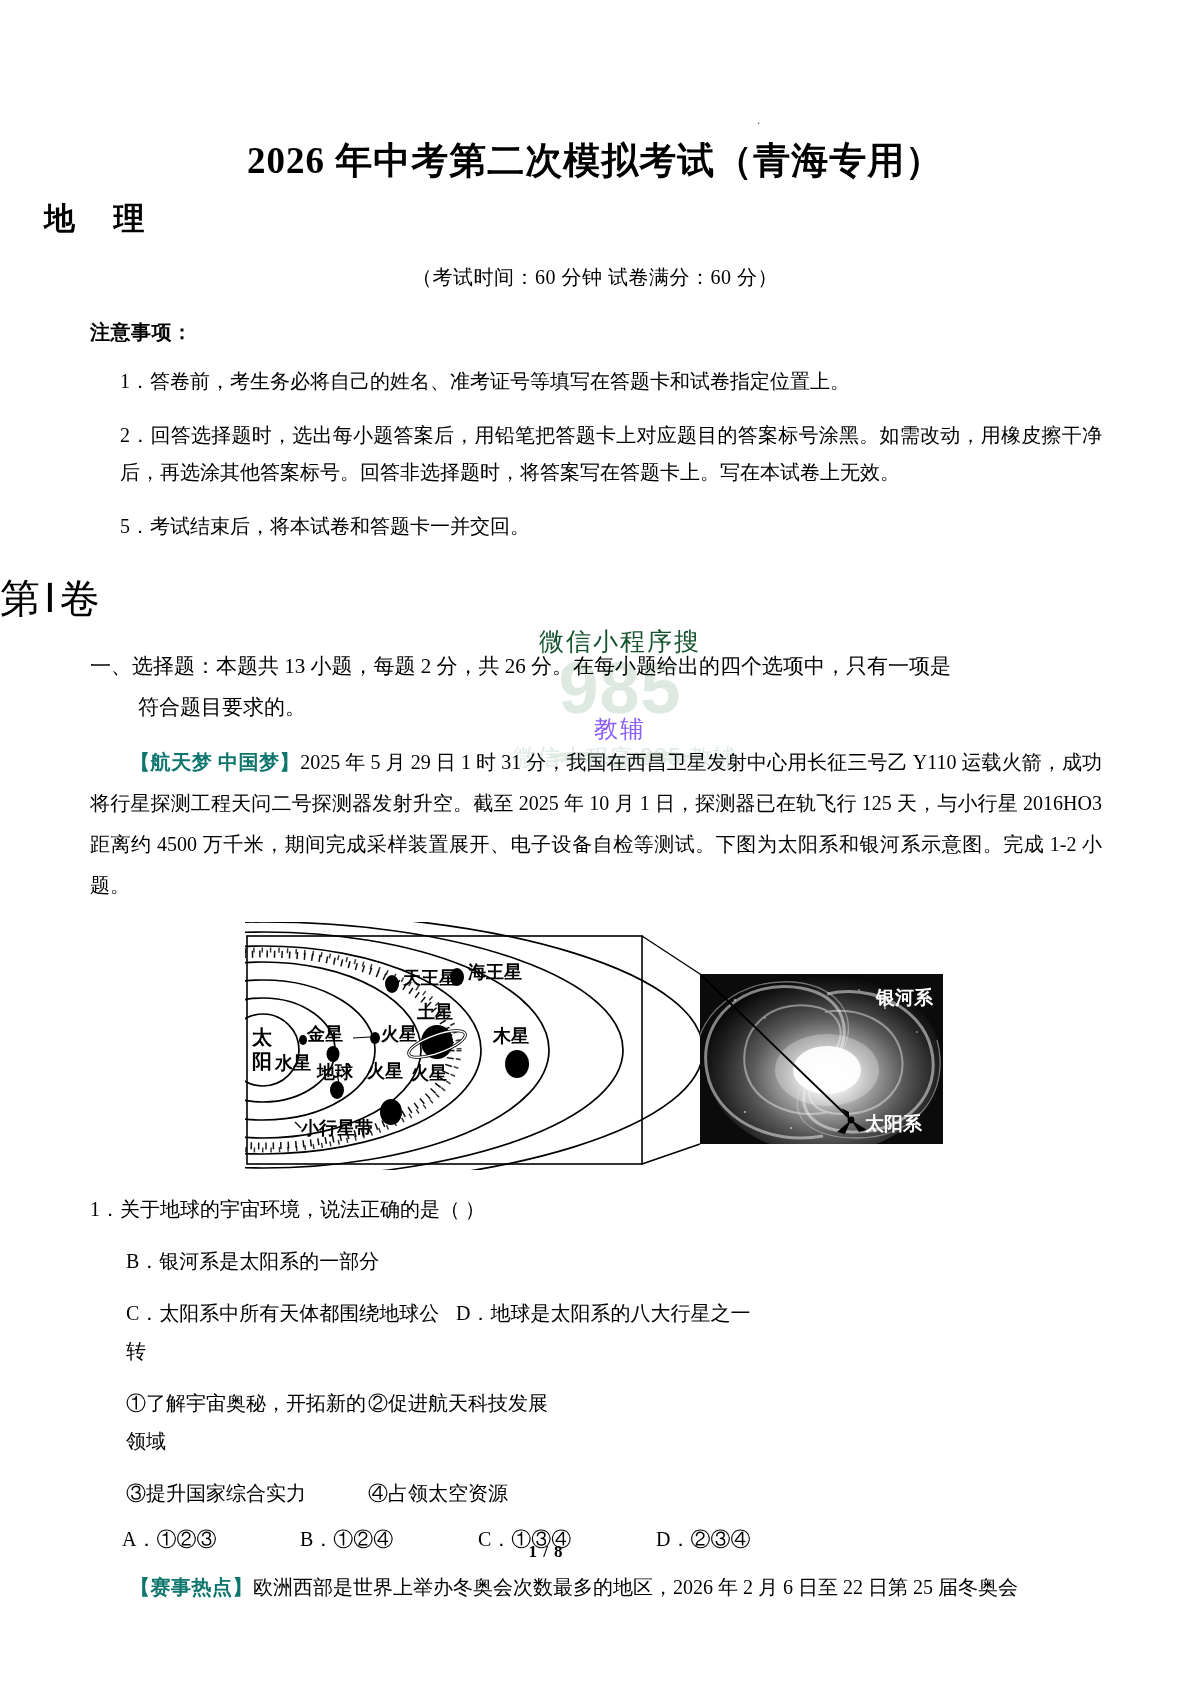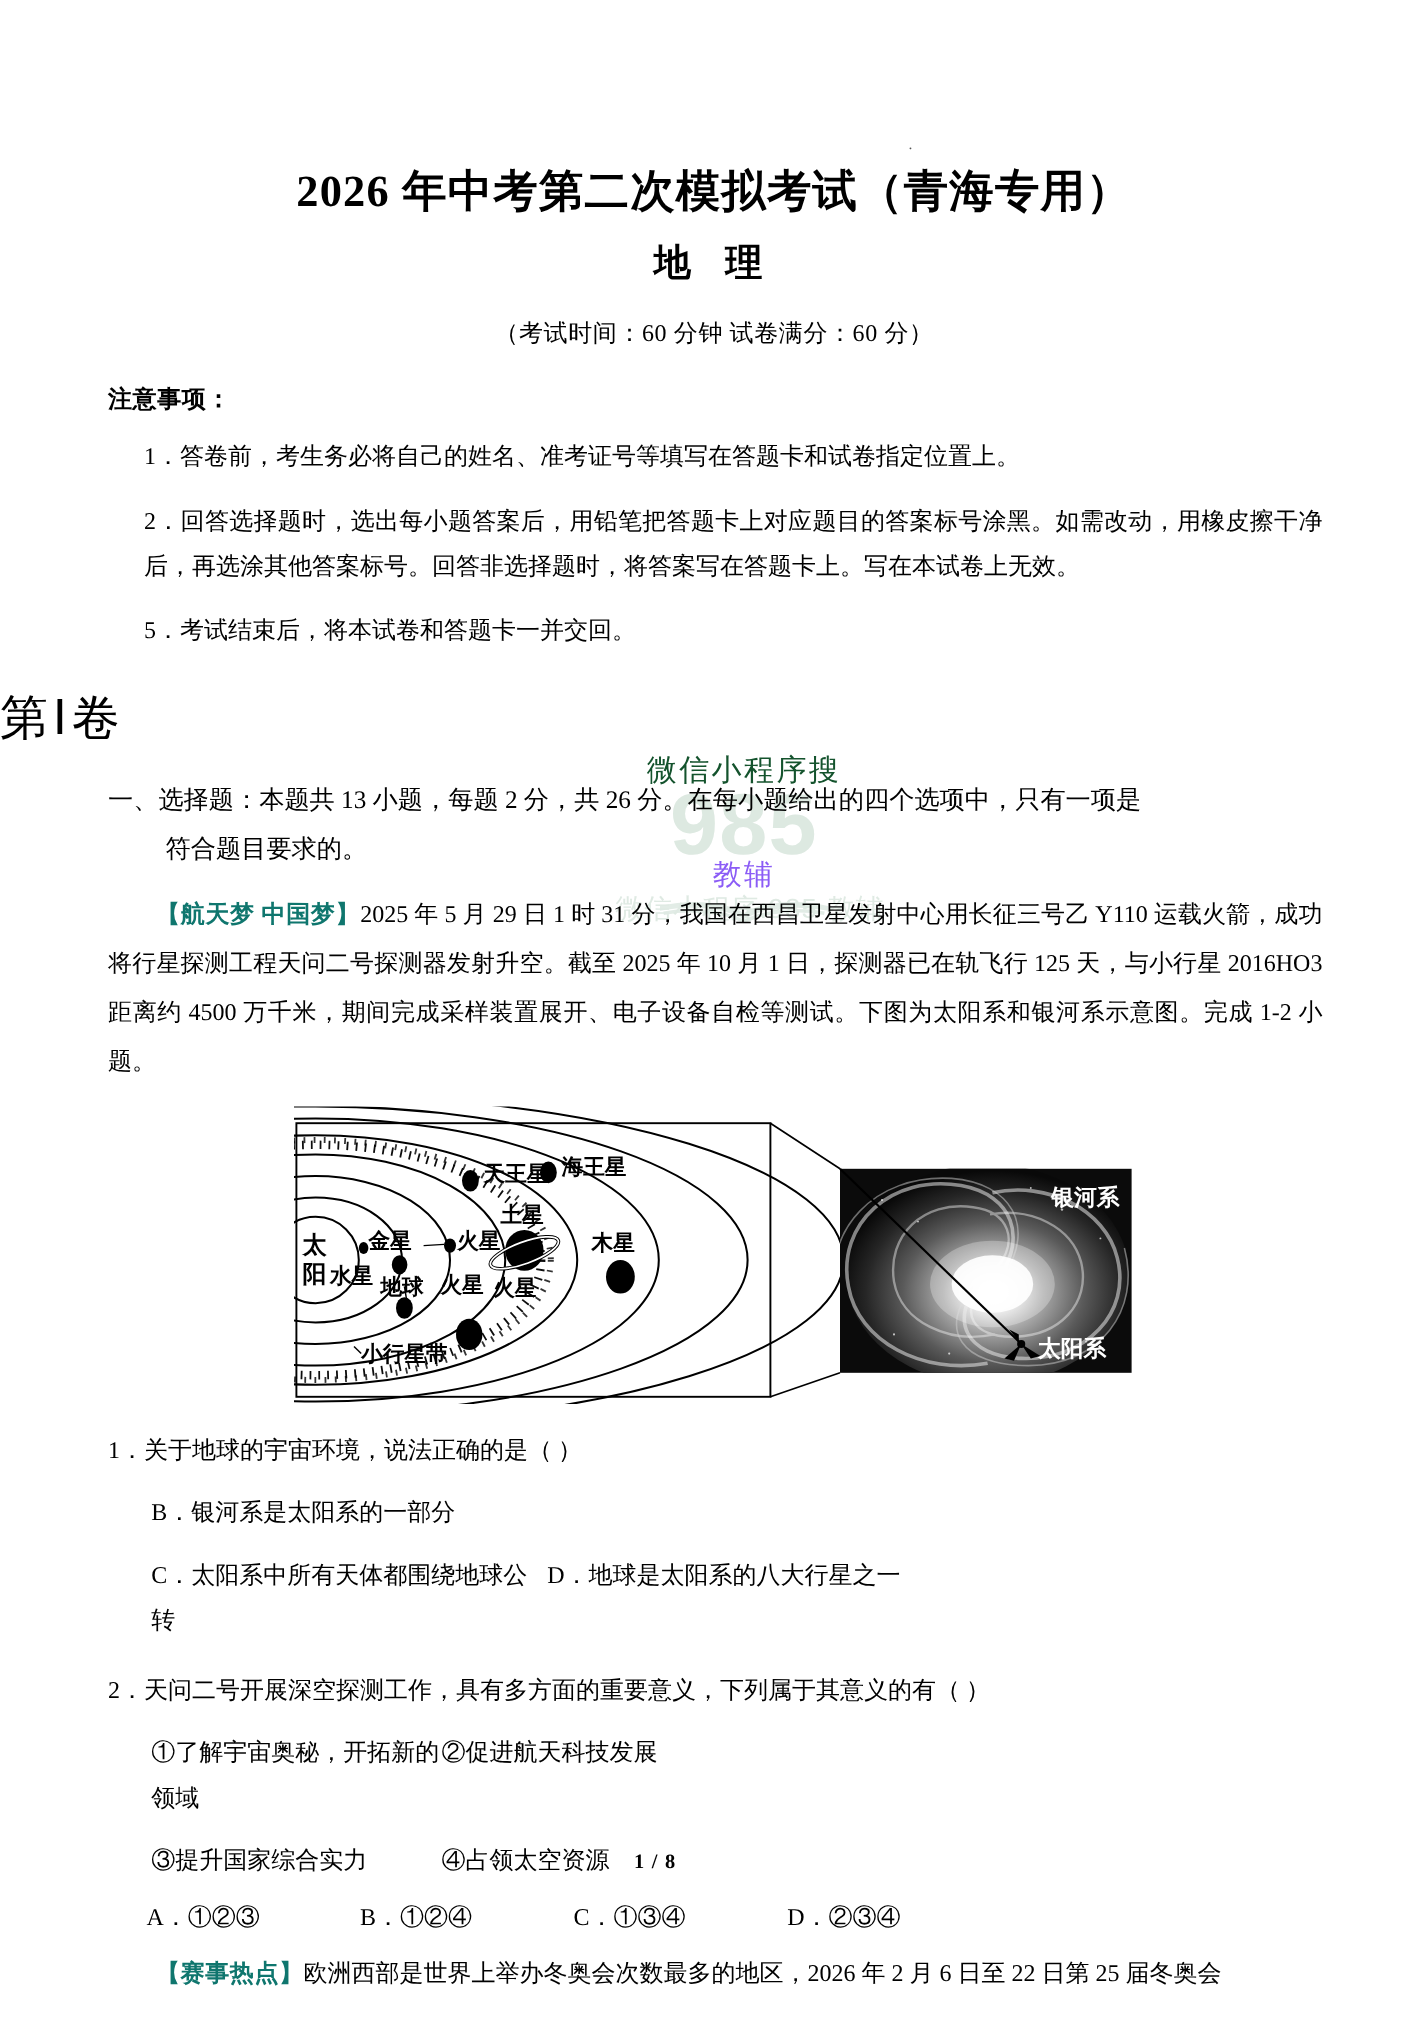--- a/index.html
+++ b/index.html
@@ -82,26 +82,27 @@
     text-align: center;
     font-size: 37px;
     font-weight: bold;
     letter-spacing: 1px;
     margin: 0;
     padding-top: 138px;
     line-height: 1.25;
     font-family: "Liberation Serif", serif;
   }
   .doc-subject {
-    text-align: center;
+    text-align: left;
     font-size: 31px;
     font-weight: bold;
     letter-spacing: 10px;
     margin-top: 14px;
-    font-family: Liberation Sans, sans-serif;
+    font-family: Liberation Mono, monospace;
+    padding-left: 44px;
   }
   .doc-meta {
     text-align: center;
     font-size: 20px;
     margin-top: 24px;
     letter-spacing: 0.5px;
   }
   .dot-mark {
     position: absolute;
     left: 757px;
@@ -374,21 +375,20 @@
 
     <div class="q-stem">1．关于地球的宇宙环境，说法正确的是（   ）</div>
     <div class="q-opts">
       <span class="opt-b">B．银河系是太阳系的一部分</span>
     </div>
     <div class="q-opts">
       <span class="opt-a">C．太阳系中所有天体都围绕地球公转</span>
       <span class="opt-b">D．地球是太阳系的八大行星之一</span>
     </div>
 
-    <div class="q-stem">2．天问二号开展深空探测工作，具有多方面的重要意义，下列属于其意义的有（   ）</div>
     <div class="q2-opts">
       <span class="o1">①了解宇宙奥秘，开拓新的领域</span>
       <span class="o2">②促进航天科技发展</span>
     </div>
     <div class="q2-opts">
       <span class="o1">③提升国家综合实力</span>
       <span class="o2">④占领太空资源</span>
     </div>
     <div class="abcd">
       <span>A．①②③</span>

